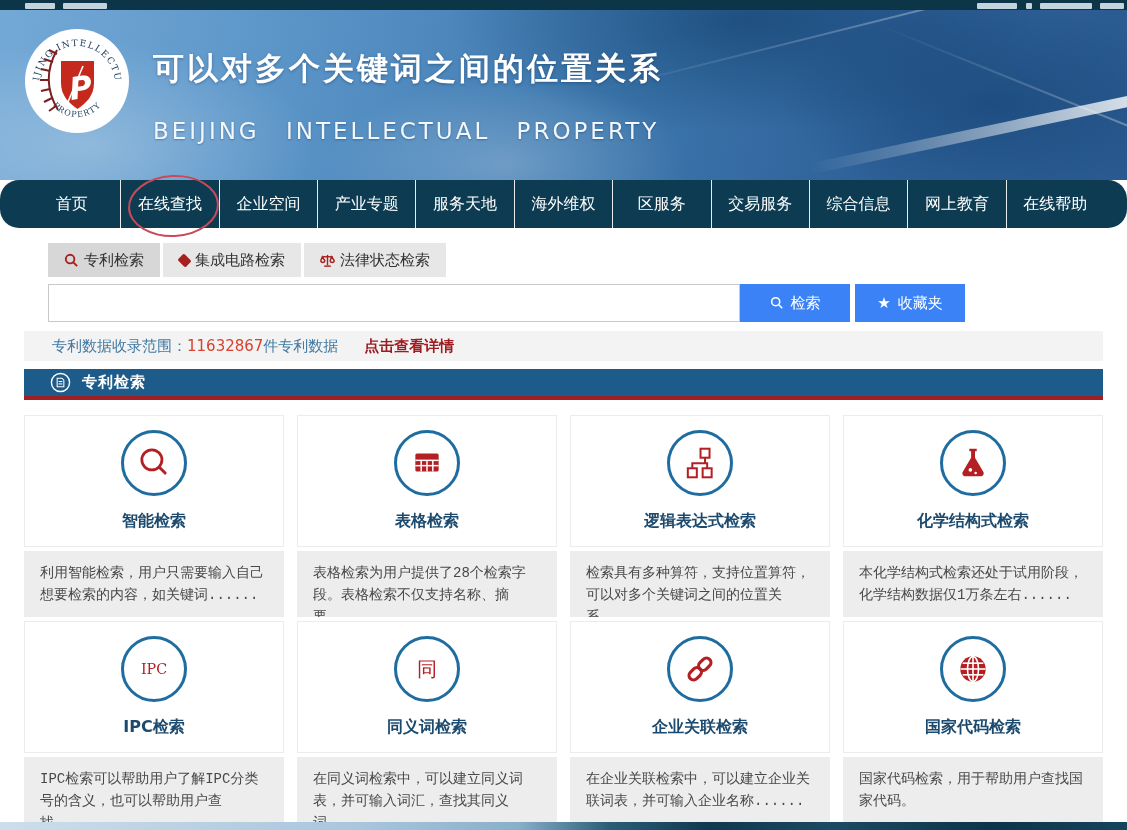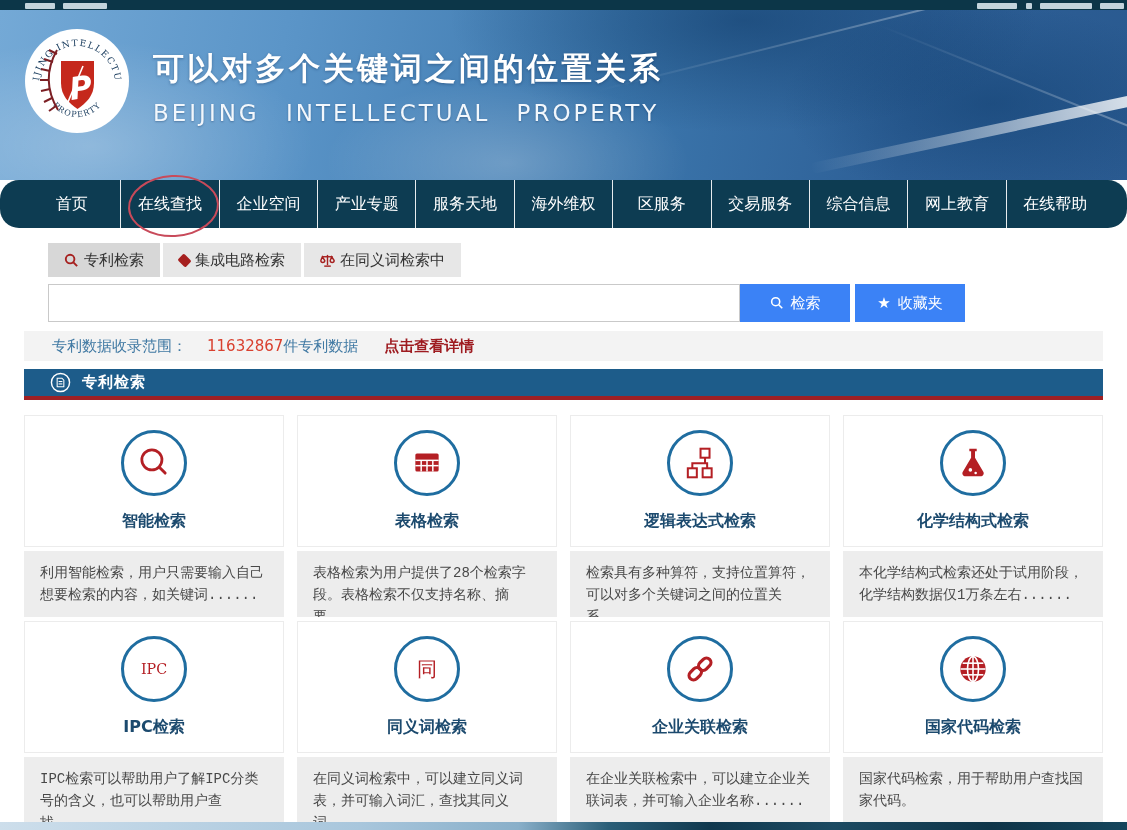--- a/index.html
+++ b/index.html
@@ -21,21 +21,21 @@
       linear-gradient(100deg,#74a9d6 0%, #5b95c8 25%, #3c77ad 55%, #2d5f96 80%, #2a5a90 100%);
   }
   .streak { position:absolute; background:linear-gradient(90deg, rgba(255,255,255,0), rgba(255,255,255,.85)); border-radius:6px; }
   .streak.s1 { right:-20px; top:118px; width:340px; height:11px; transform:rotate(-12deg); }
   .streak.s2 { right:120px; top:30px; width:420px; height:2px; opacity:.45; transform:rotate(-14deg); }
   .streak.s3 { right:-40px; top:70px; width:300px; height:2px; opacity:.4; transform:rotate(22deg); }
 
   .logo { position:absolute; left:24px; top:18px; }
   .brand { position:absolute; left:153px; top:38px; color:#ffffff; }
   .brand .cn { font-size:31px; font-weight:bold; letter-spacing:3px; text-shadow:0 1px 3px rgba(10,40,80,.4); }
-  .brand .en { margin-top:10px; font-size:23px; letter-spacing:3px; word-spacing:16px; color:#f2f7fc; text-shadow:0 1px 2px rgba(10,40,80,.35); }
+  .brand .en { margin-top:28px; font-size:23px; letter-spacing:3px; word-spacing:16px; color:#f2f7fc; text-shadow:0 1px 2px rgba(10,40,80,.35); }
 
   
   .mainnav { position:absolute; top:180px; left:0; width:100%; height:48px; background:#0d3c52;border-radius:19px; }
   .nav-inner { margin:0 23px; display:flex; height:100%; }
   .nav-item { flex:1; display:flex; align-items:center; justify-content:center; color:#ffffff; font-size:16px; cursor:pointer; }
   .nav-item + .nav-item { border-left:1px solid rgba(255,255,255,.9); }
 
   .annotation-ellipse { position:absolute; left:128px; top:175px; width:91px; height:62px;
     border:2px solid #c84a5a; border-radius:50%; transform:rotate(-3deg); z-index:6; pointer-events:none; }
 
@@ -53,21 +53,21 @@
     border:none; font-size:15px; display:flex; align-items:center; justify-content:center; gap:7px; cursor:pointer;
     font-family:"DejaVu Sans", sans-serif; }
   .btn-search { left:740px; }
   .btn-fav { left:855px; }
   .star { font-size:15px; line-height:1; }
 
   
   .statsbar { position:absolute; top:331px; left:24px; width:1079px; height:30px; background:#f3f3f3;
     display:flex; align-items:center; padding-left:28px; font-size:15px; }
   .stats-label, .stats-unit { color:#4079a3; }
-  .stats-count { color:#d9402f;margin-left:20px; }
+  .stats-count { color:#d9402f; }
   .stats-link { color:#9e1b20; font-weight:bold; margin-left:26px; cursor:pointer; }
 
   
   .sectionhdr { position:absolute; top:369px; left:24px; width:1079px; height:31px; background:#1d5c8a;
     border-bottom:4px solid #9e2024; display:flex; align-items:center; color:#ffffff; }
   .sectionhdr svg { margin-left:26px; }
   .section-title { margin-left:11px; font-size:15px; font-weight:bold; letter-spacing:1px; }
 
   
   .grid { position:absolute; top:415px; left:24px; width:1079px;
@@ -163,21 +163,21 @@
     <div class="tab">
       <svg width="15" height="15" viewBox="0 0 16 16">
         <g stroke="#a6201f" stroke-width="1.5" fill="none">
           <line x1="8" y1="2" x2="8" y2="13"></line>
             <line x1="4.5" y1="14" x2="11.5" y2="14"></line>
           <line x1="2.5" y1="4" x2="13.5" y2="4"></line>
           <path d="M2.5,4 l-1.6,4 a2.1,2.1 0 0 0 4.2,0 z"></path>
           <path d="M13.5,4 l-1.6,4 a2.1,2.1 0 0 0 4.2,0 z" transform="translate(-1,0)"></path>
         </g>
       </svg>
-      <span>在同义词检索中</span>
+      <span>法律状态检索</span>
     </div>
   </div>
 
   <input class="search-input" type="text" value="" style="">
   <button class="btn btn-search">
     <svg width="14" height="14" viewBox="0 0 16 16">
       <circle cx="6.5" cy="6.5" r="4.6" stroke="#ffffff" stroke-width="1.8" fill="none"></circle>
       <line x1="10" y1="10" x2="14" y2="14" stroke="#ffffff" stroke-width="1.8"></line>
     </svg>
     <span>检索</span>

